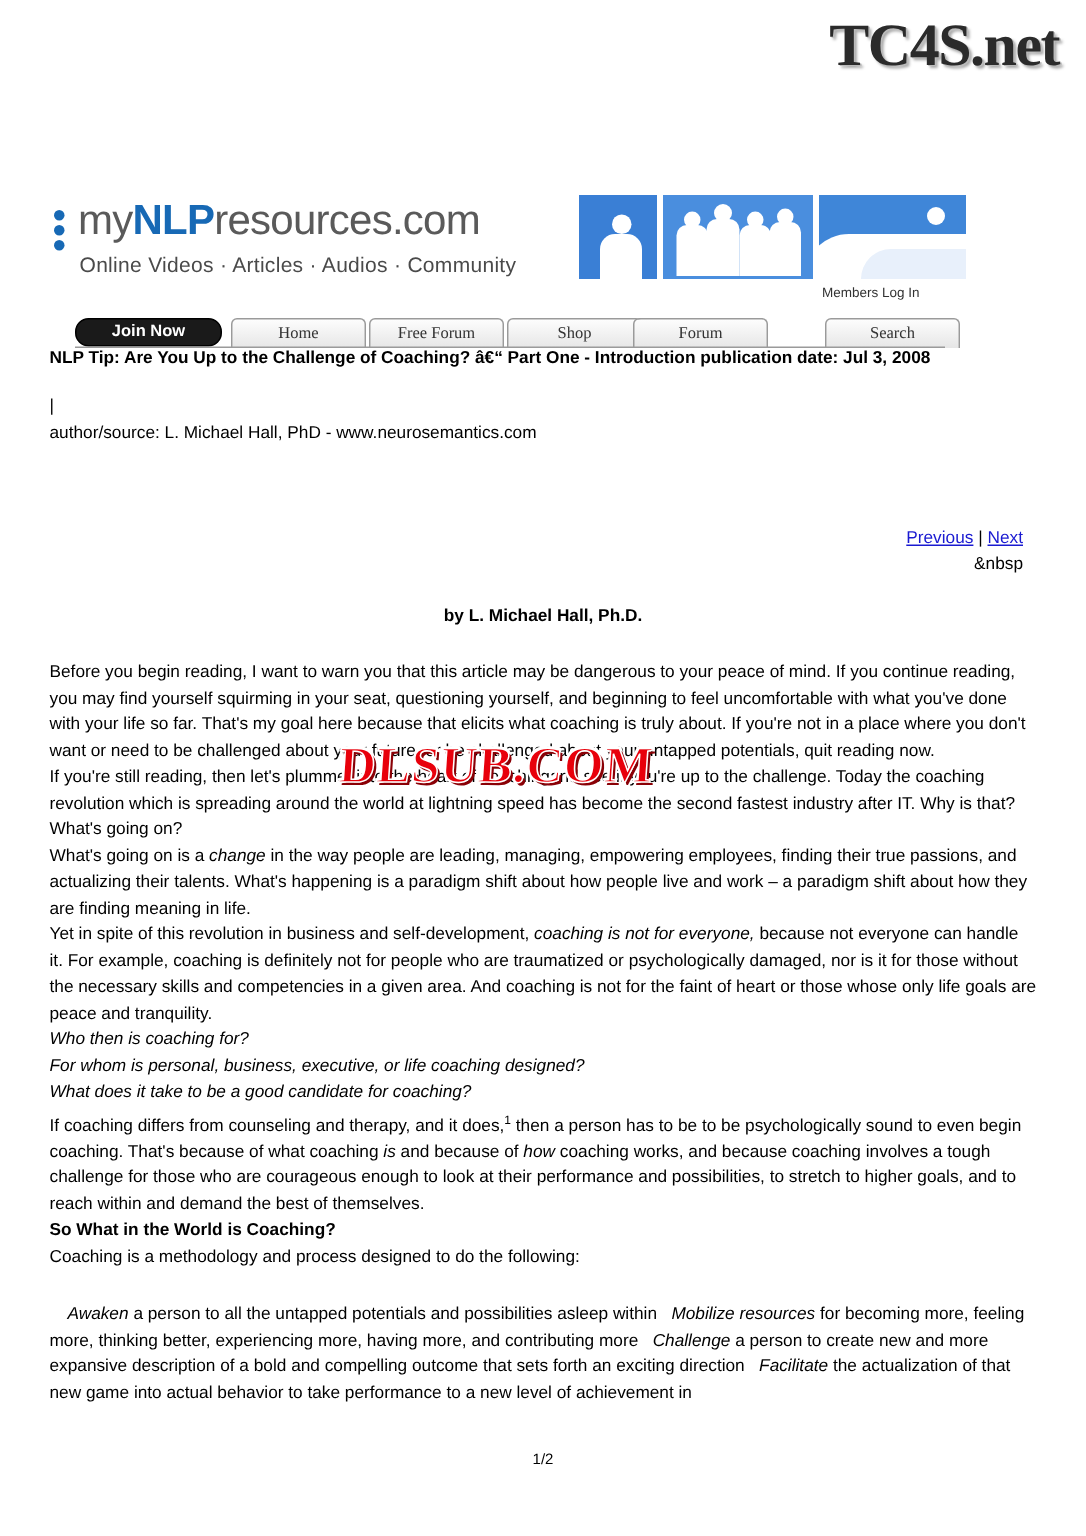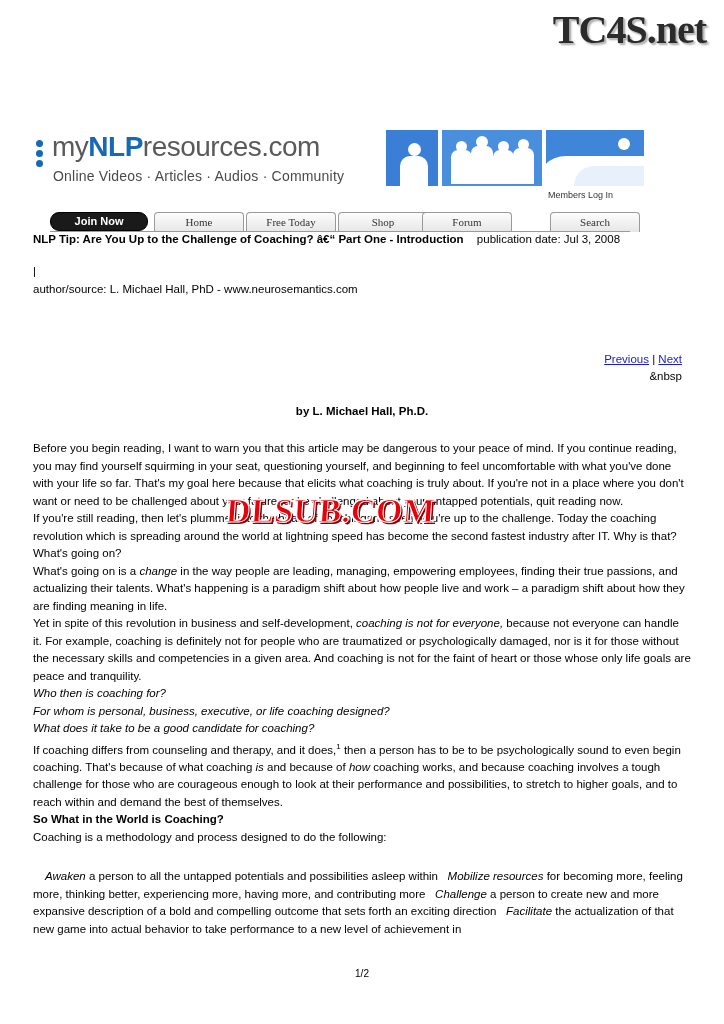--- a/index.html
+++ b/index.html
@@ -178,22 +178,22 @@
     left: 33px;
     top: 232px;
     width: 660px;
     font-size: 11.5px;
     font-weight: bold;
     line-height: 15px;
   }
   .art-head .title { display: inline; }
   .art-head .pubdate {
     display: inline;
-    font-weight: normal;
-    margin-left: 10px;
+    font-weight: bold;
+    margin-left: 0;
     font-size: 11.5px;
   }
   .pipe-line {
     position: absolute;
     left: 33px;
     top: 265px;
     font-size: 11.5px;
     color: #000;
   }
   .author-line {
@@ -343,21 +343,21 @@
         <span class="hill2"></span>
       </div>
     </div>
 
     <div class="members-log-in">Members Log In</div>
   </div>
 
   <div class="navbar">
     <div class="tab join">Join Now</div>
     <div class="tab home">Home</div>
-    <div class="tab freestuff">Free Today</div>
+    <div class="tab freestuff">Free Forum</div>
     <div class="tab shop">Shop</div>
     <div class="tab forum">Forum</div>
     <div class="tab search">Search</div>
     <div class="navline"></div>
   </div>
 
   <div class="art-head">
     <span class="title">NLP Tip: Are You Up to the Challenge of Coaching? â€“ Part One - Introduction</span>
     <span class="pubdate">publication date: Jul 3, 2008</span>
   </div>

